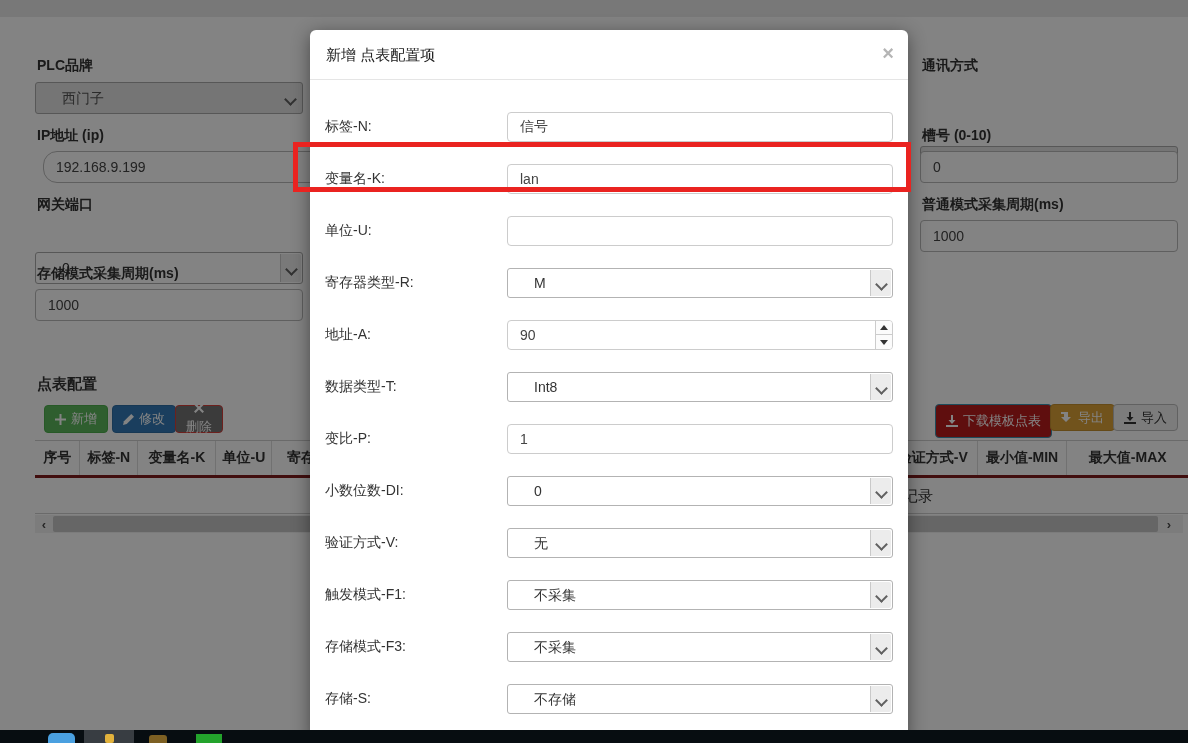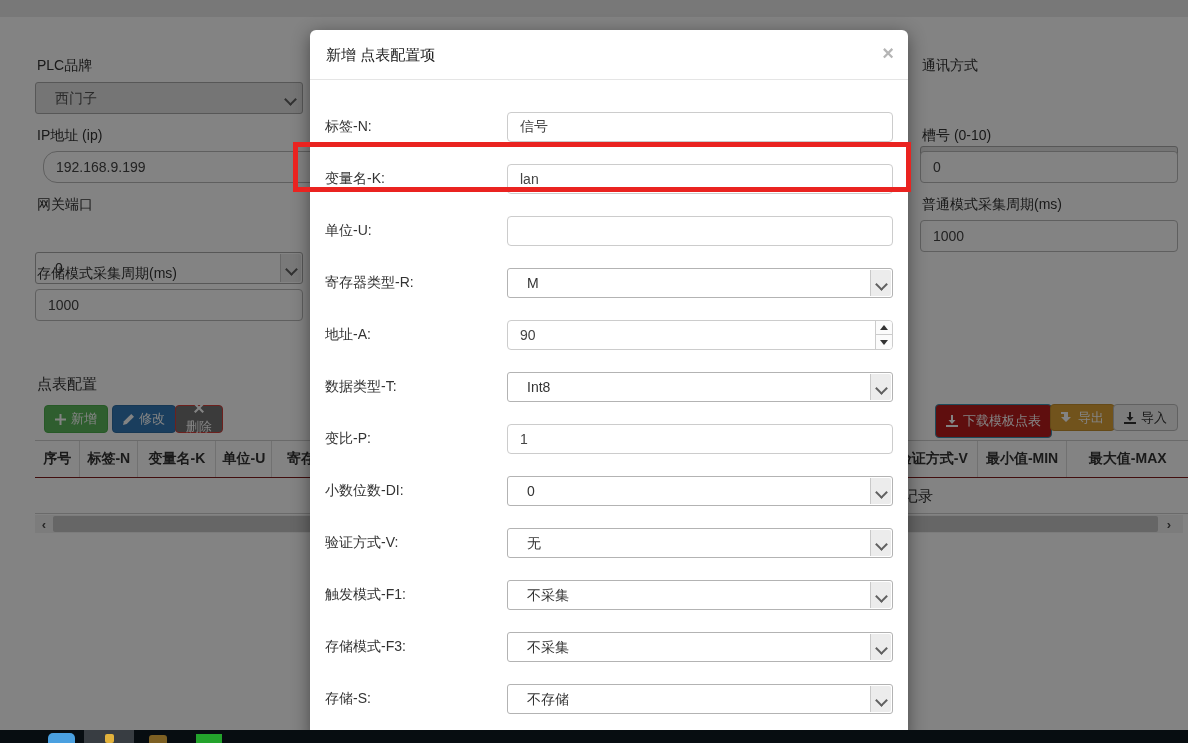--- a/index.html
+++ b/index.html
@@ -7,29 +7,29 @@
   body { font-family:"Liberation Sans","DejaVu Sans",sans-serif; }
   #screen {
     position:relative; width:1188px; height:743px; overflow:hidden;
     background:#fff; margin:0 auto;
   }
   .abs { position:absolute; }
 
   
   #topband { left:0; top:0; width:1188px; height:17px; background:#e9e9e9; }
 
-  .fld-label { font-size:14px; font-weight:normal; color:#333; white-space:nowrap; }
+  .fld-label { font-size:14px; font-weight:bold; color:#333; white-space:nowrap; }
   .inp {
     height:32px; background:#fff; border:1px solid #b9b9b9; border-radius:4px;
     font-size:14px; color:#444; line-height:30px; padding:0 12px; width:100%;
     font-family:"Liberation Sans","DejaVu Sans",sans-serif;
   }
   .sel {
     position:relative; height:32px; background:#fff; border:1px solid #a9a9a9;
-    border-radius:3px; font-size:14px; color:#333; line-height:30px; padding:0 26px 0 19px;
+    border-radius:3px; font-size:14px; color:#333; line-height:30px; padding:0 26px 0 26px;
     white-space:nowrap; overflow:hidden;
   }
   .sel.disabled { background:#e4e4e4; color:#555; }
   .chev {
     position:absolute; right:1px; top:1px; bottom:1px; width:21px;
     background:#ececec; border-left:1px solid #c9c9c9; border-radius:0 2px 2px 0;
   }
   .sel.disabled .chev { background:transparent; border-left:none; }
   .chev::before {
     content:""; position:absolute; left:6px; top:11px; width:7px; height:7px;
@@ -40,21 +40,21 @@
   
   .btn {
     position:absolute; height:28px; border-radius:4px; color:#fff; font-size:13px;
     display:flex; align-items:center; justify-content:center; gap:5px; padding:0 10px;
     border:1px solid rgba(0,0,0,.15); white-space:nowrap;
   }
   .btn svg { flex:0 0 auto; }
 
   
   .thead { left:35px; top:440px; width:1153px; height:38px;
-    border-top:1px solid #cfcfcf; border-bottom:1px solid #7f1d1d; display:flex; }
+    border-top:1px solid #cfcfcf; border-bottom:3px solid #7f1d1d; display:flex; }
   .th {
     font-size:14px; font-weight:bold; color:#333; display:flex; align-items:center;
     justify-content:center; border-right:1px solid #ddd; height:100%; white-space:nowrap; overflow:hidden;
   }
   .th:last-child { border-right:none; }
   #emptyrow { left:35px; top:478px; width:1153px; height:36px; border-bottom:1px solid #cfcfcf; }
   #emptytext { position:absolute; left:793px; top:9px; font-size:15px; color:#333; white-space:nowrap; }
 
   
   #hscroll { left:35px; top:515px; width:1148px; height:18px; background:#f1f1f1; }

